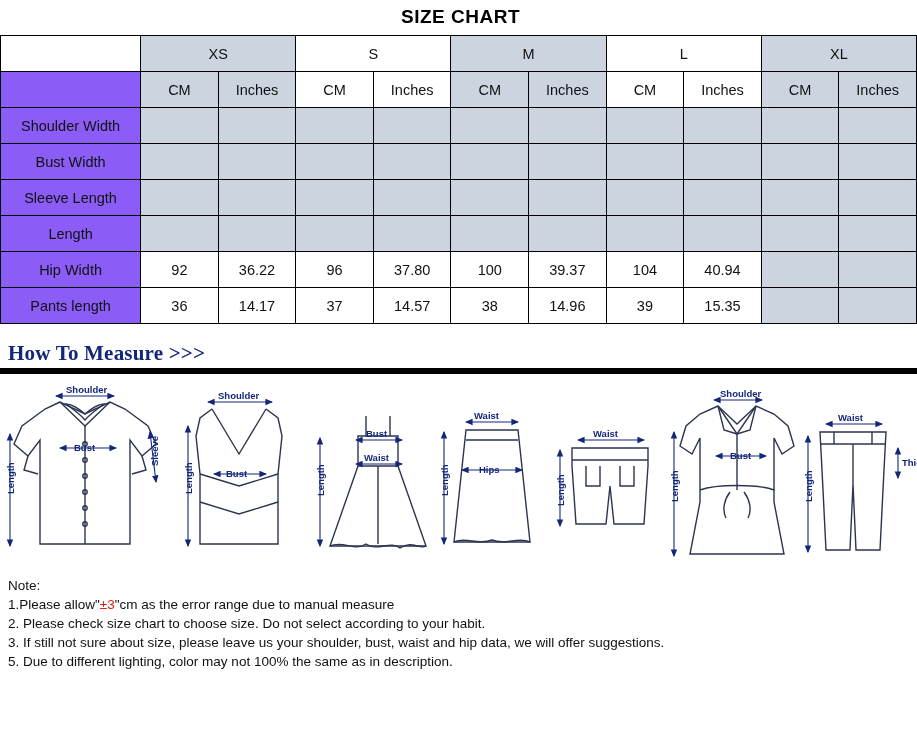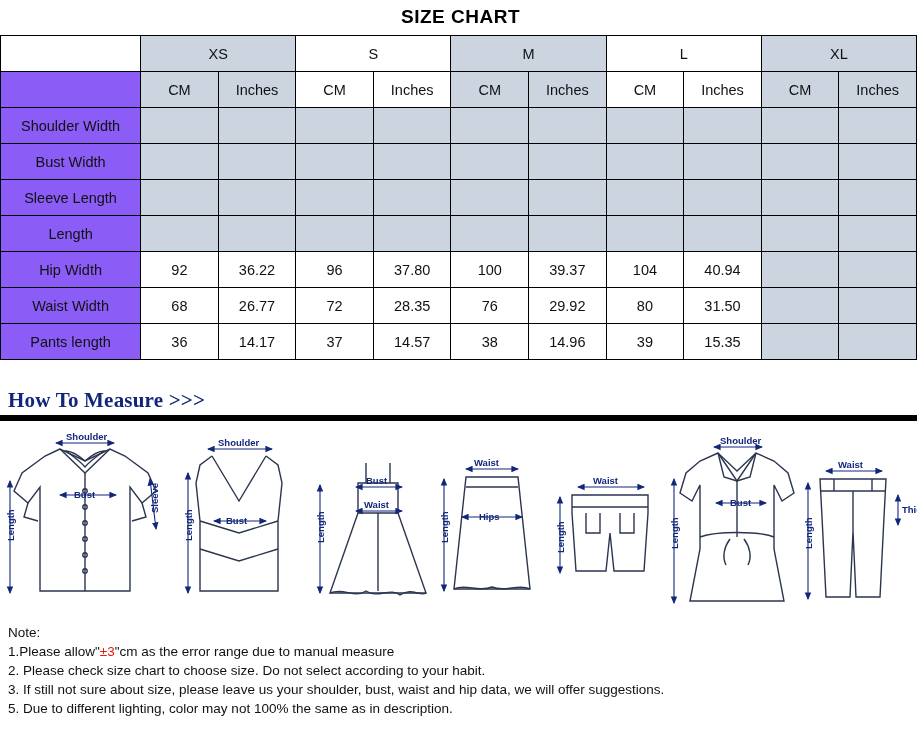--- a/index.html
+++ b/index.html
@@ -61,21 +61,21 @@
     height: 30px;
   }
   .shade { background: #ccd4e0; }
   .white { background: #ffffff; }
   
   col.c-label { width: 140px; }
   col.c-cell  { width: 77.5px; }
 
   
   .howto-wrap {
-    margin-top: 28px;
+    margin-top: 17px;
     position: relative;
   }
   .howto-title {
     font-family: "Liberation Serif", serif;
     font-size: 21px;
     font-weight: bold;
     color: #13277a;
     padding-left: 8px;
     letter-spacing: 0.2px;
   }
@@ -202,33 +202,20 @@
       <tr>
         <td class="rowhead">Hip Width</td>
         <td class="white">92</td>
         <td class="white">36.22</td>
         <td class="white">96</td>
         <td class="white">37.80</td>
         <td class="white">100</td>
         <td class="white">39.37</td>
         <td class="white">104</td>
         <td class="white">40.94</td>
-        <td class="shade"></td>
-        <td class="shade"></td>
-      </tr>
-      <tr>
-        <td class="rowhead">Waist Width</td>
-        <td class="white">68</td>
-        <td class="white">26.77</td>
-        <td class="white">72</td>
-        <td class="white">28.35</td>
-        <td class="white">76</td>
-        <td class="white">29.92</td>
-        <td class="white">80</td>
-        <td class="white">31.50</td>
         <td class="shade"></td>
         <td class="shade"></td>
       </tr>
       <tr>
         <td class="rowhead">Pants length</td>
         <td class="white">36</td>
         <td class="white">14.17</td>
         <td class="white">37</td>
         <td class="white">14.57</td>
         <td class="white">38</td>

